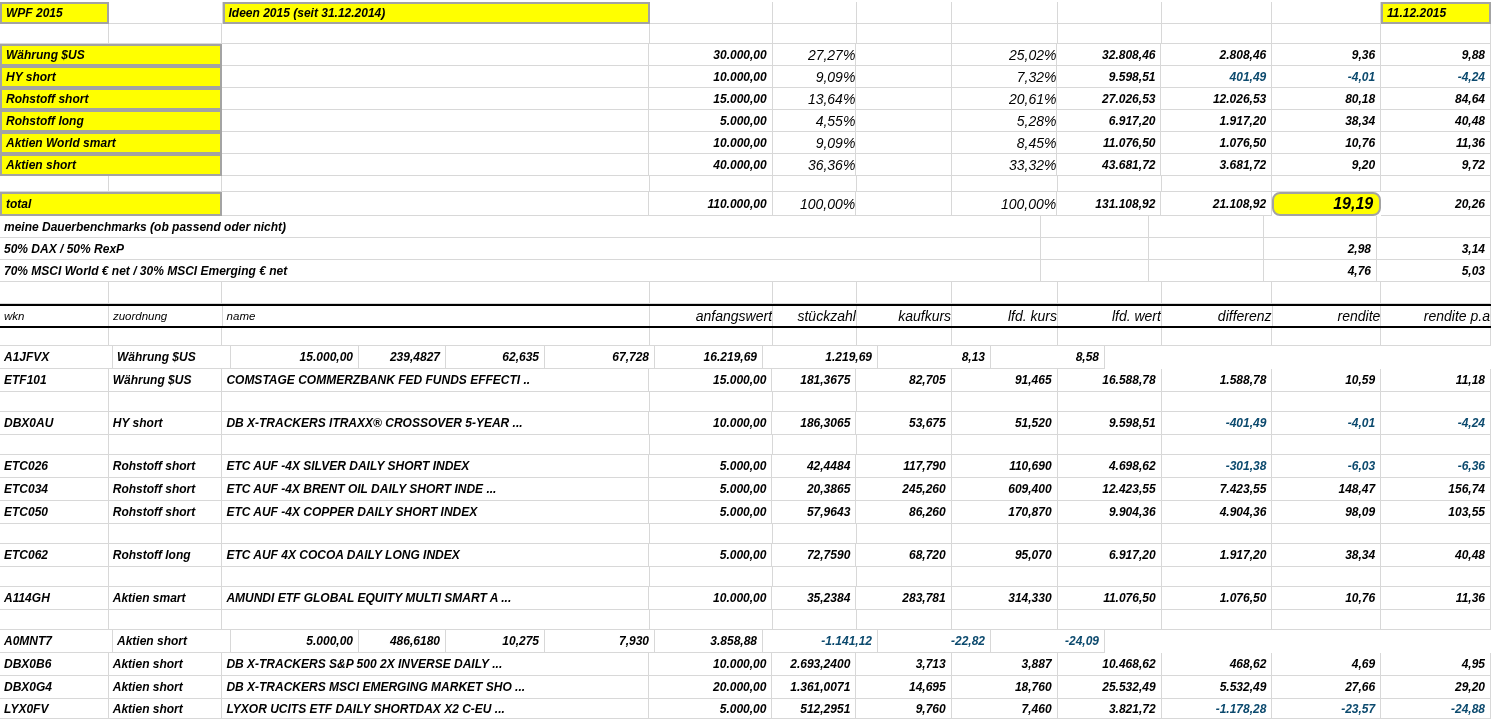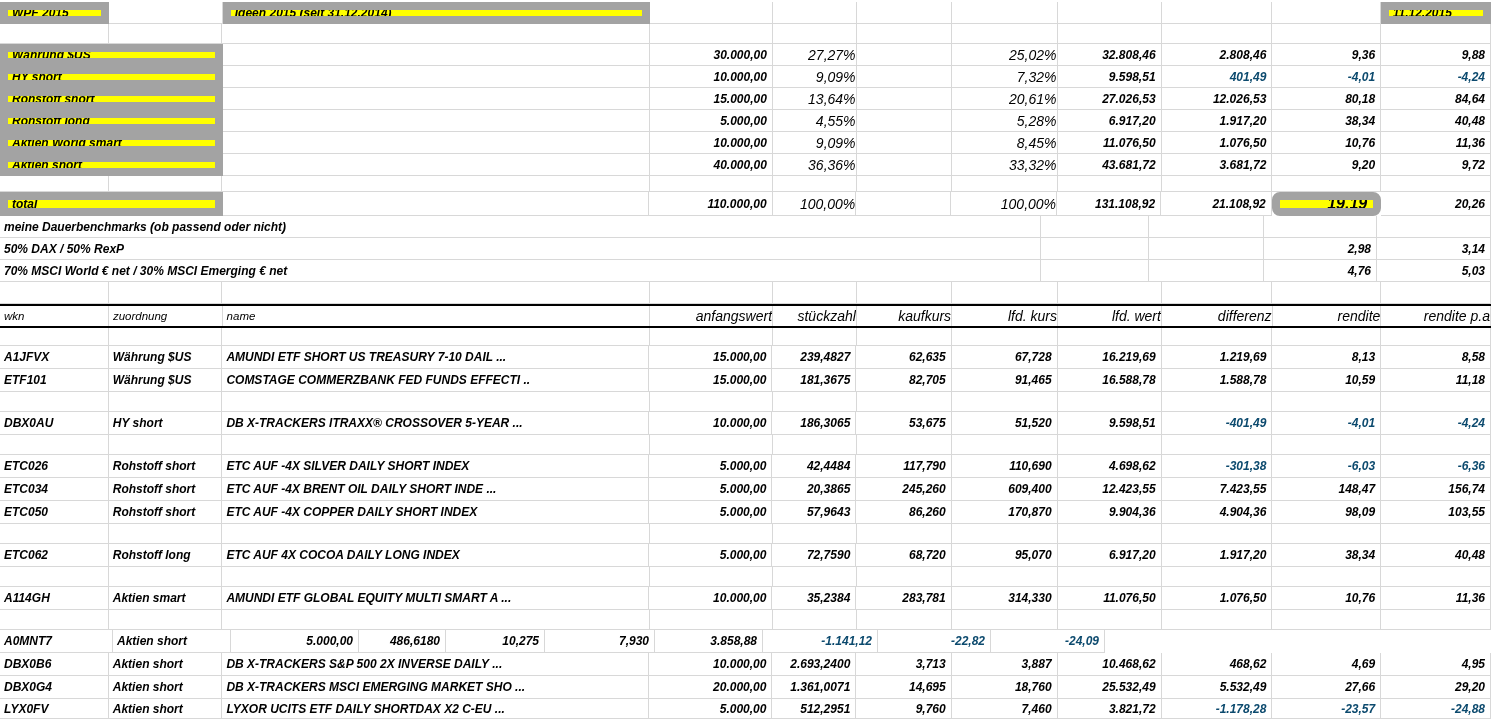--- a/index.html
+++ b/index.html
@@ -19,21 +19,21 @@
   .cA{width:113px}.cB{width:118px}.cC{width:444px}.cD{width:128px}
   .cE{width:87px}.cF{width:99px}.cG{width:110px}.cH{width:108px}
   .cI{width:115px}.cJ{width:113px}.cK{width:114px}
   .cAB{width:231px}.cAG{width:1041px}
   
   .num{justify-content:flex-end;padding-right:5px;font-weight:bold;}
   .pct{justify-content:flex-end;font-weight:normal;font-size:14px;}
   .txt{padding-left:4px;font-weight:bold;}
   .hl{padding-left:4px;font-weight:normal;font-size:11.5px;text-align:right;}
   .red{color:#0c4a6e;}
-  .ybox{background:#ffff00;border:8px solid #a3a3a3;font-weight:bold;padding-left:4px;}
+  .ybox{background:#ffff00;border:2px solid #a3a3a3;font-weight:bold;padding-left:4px;}
   .num-box{justify-content:flex-end;padding-right:6px;padding-left:0;}
   .big{font-size:16px;border-radius:8px;}
   
   .h16{height:16px}.h18{height:18px}.h20{height:20px}.h22{height:22px}
   .h23{height:23px}.h24{height:24px}
   .hdr{border-top:2.5px solid #000;border-bottom:2.5px solid #000;}
   .hdr .cell{border-bottom:none;}
 </style>
 </head>
 <body>
@@ -233,21 +233,20 @@
       <div class="cell cH"></div>
       <div class="cell cI"></div>
       <div class="cell cJ"></div>
       <div class="cell cK"></div>
     </div>
 
   <div id="position-rows">
       <div class="row h23">
         <div class="cell cA txt">A1JFVX</div>
         <div class="cell cB txt">Währung $US</div>
-        <div class="cell cC txt">AMUNDI ETF SHORT US TREASURY 7-10 DAIL ...</div>
         <div class="cell cD num">15.000,00</div>
         <div class="cell cE num">239,4827</div>
         <div class="cell cF num">62,635</div>
         <div class="cell cG num">67,728</div>
         <div class="cell cH num">16.219,69</div>
         <div class="cell cI num">1.219,69</div>
         <div class="cell cJ num">8,13</div>
         <div class="cell cK num">8,58</div>
       </div>
       <div class="row h23">

